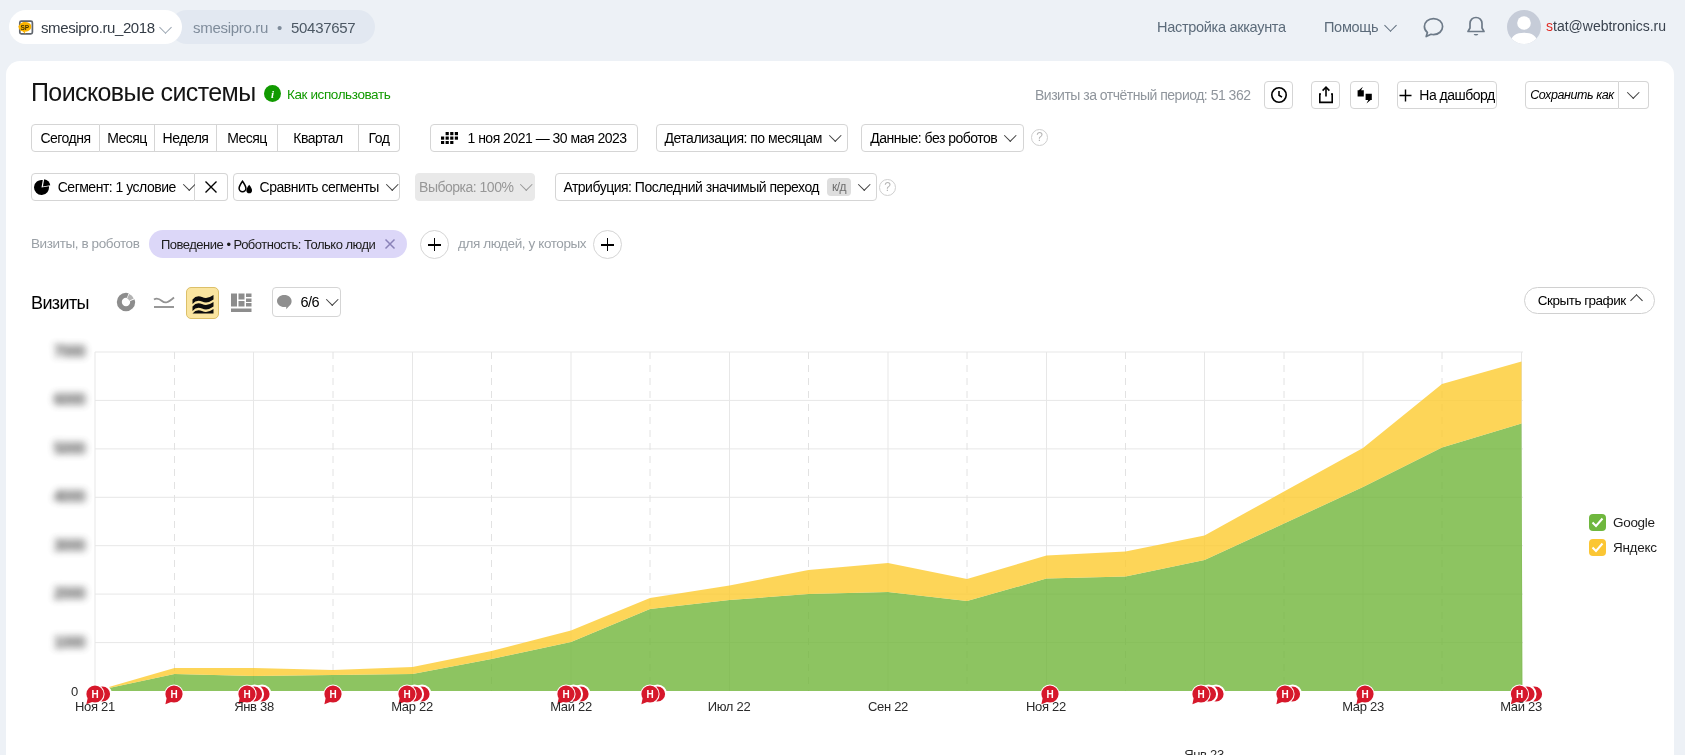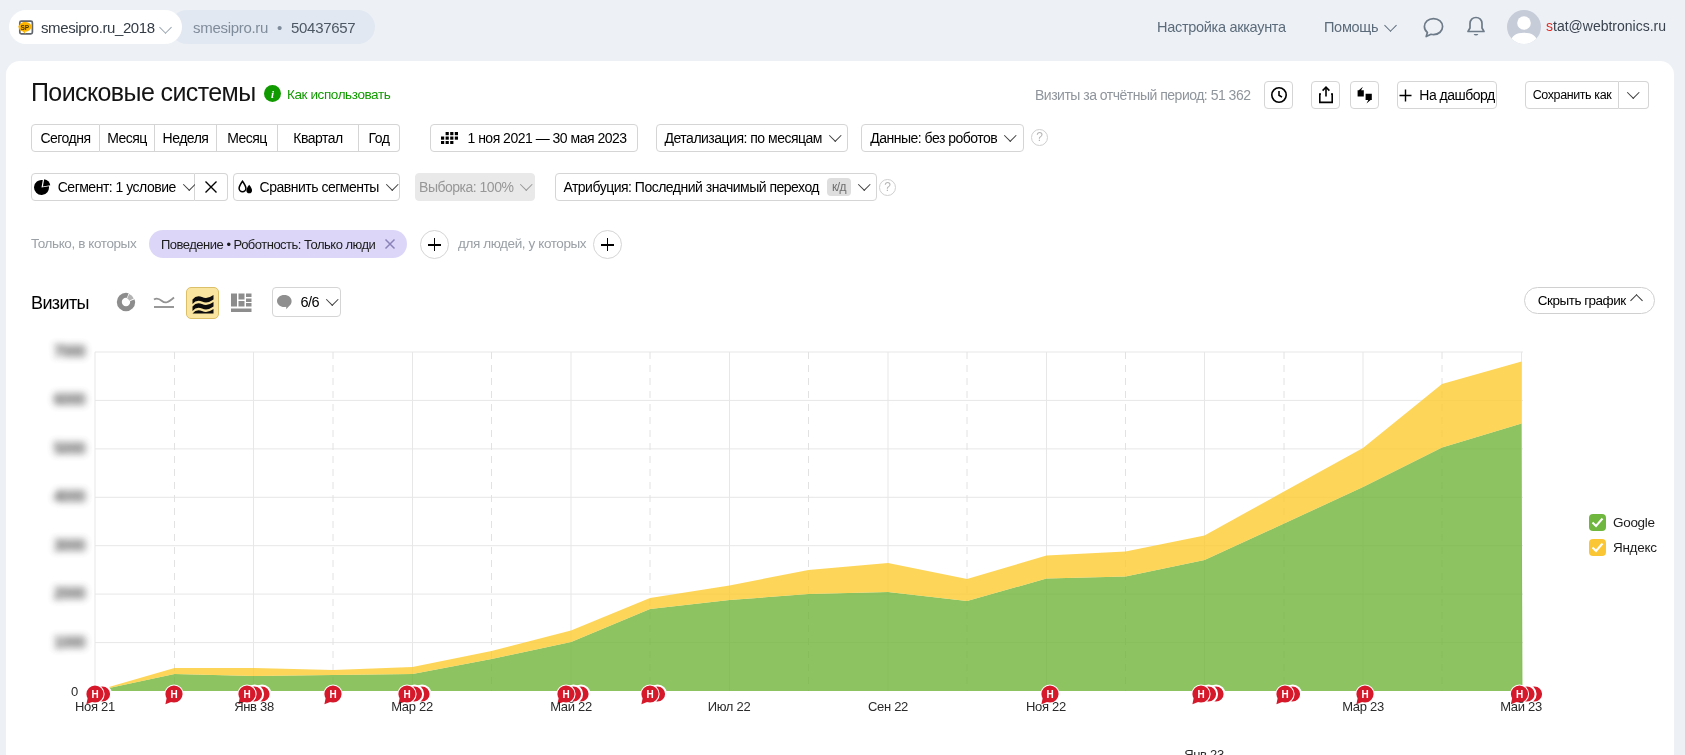--- a/index.html
+++ b/index.html
@@ -104,21 +104,21 @@
 </div>
 <div class="btn" style="left:1350px;top:81px;width:29px;">
   <svg width="18" height="18" viewBox="0 0 18 18">
       <path d="M6.9 0.7 L2.8 4.3 L1.6 4.3 L1.6 10.5 L7.8 10.5 L7.8 4.3 L5.1 4.3 L6.9 0.7 Z" fill="#000"></path>
       <path d="M6.9 0.7 L2.8 4.3 L1.6 4.3 L1.6 10.5 L7.8 10.5 L7.8 4.3 L5.1 4.3 L6.9 0.7 Z" fill="#000" transform="rotate(180 8.7 9.1)"></path>
     </svg>
 </div>
 <div class="btn" style="left:1397px;top:81px;width:100px;text-align:right;"><svg width="13" height="13" viewBox="0 0 13 13" style="margin-right:7px;flex:none;">
       <path d="M6.5 0.5 V12.5 M0.5 6.5 H12.5" stroke="#000" stroke-width="1.4"></path>
     </svg>На дашборд</div>
-<div class="btn grp-first" style="left:1525px;top:81px;width:94px;font-size:12.5px;letter-spacing:-0.4px;">Сохранить как</div>
+<div class="btn grp-first" style="left:1525px;top:81px;width:94px;font-size:12.5px;letter-spacing:-0.4px;font-style:italic;">Сохранить как</div>
 <div class="btn grp grp-last" style="left:1619px;top:81px;width:30px;">
     <span class="dd" style="margin-left:0;"></span>
   </div>
 
 <div class="btn grp-first" style="left:31px;top:124px;width:69px;">Сегодня</div>
 <div class="btn grp" style="left:100px;top:124px;width:55px;">Месяц</div>
 <div class="btn grp" style="left:155px;top:124px;width:62px;">Неделя</div>
 <div class="btn grp" style="left:217px;top:124px;width:61px;">Месяц</div>
 <div class="btn grp" style="left:278px;top:124px;width:81px;">Квартал</div>
 <div class="btn grp grp-last" style="left:359px;top:124px;width:41px;">Год</div>
@@ -159,21 +159,21 @@
   <svg width="17" height="17" viewBox="0 0 17 17" style="margin-right:6px;flex:none;">
       <path d="M5.5 2.3 C7.4 5 8.9 7.2 8.9 9.3 a3.4 3.4 0 0 1-6.8 0 C2.1 7.2 3.6 5 5.5 2.3 Z" fill="none" stroke="#000" stroke-width="1.5"></path>
       <path d="M12.2 5.8 C13.8 8 15 9.7 15 11.4 a2.8 2.8 0 0 1-5.6 0 C9.4 9.7 10.6 8 12.2 5.8 Z" fill="#000"></path>
     </svg>
   Сравнить сегменты<span class="dd"></span>
 </div>
 <div class="btn graybtn" style="left:415px;top:173px;width:120px;">Выборка: 100%<span class="dd" style="border-color:#979797;"></span></div>
 <div class="btn" style="left:555px;top:173px;width:322px;">Атрибуция: Последний значимый переход<span class="badge">к/д</span><span class="dd"></span></div>
 <div class="qmark" style="left:879px;top:179px;">?</div>
 
-<div class="graytext" style="left:31px;top:236px;">Только, в которых</div>
+<div class="graytext" style="left:31px;top:236px;">Визиты, в роботов</div>
 <div class="chip">Поведение • Роботность: Только люди<svg width="12" height="12" viewBox="0 0 12 12" style="margin-left:9px;">
       <path d="M1.5 1.5 L10.5 10.5 M10.5 1.5 L1.5 10.5" stroke="#8a82b8" stroke-width="1.5"></path>
     </svg></div>
 <div class="pluscirc" style="left:420px;top:230px;"></div>
 <div class="graytext" style="left:458px;top:236px;">для людей, у которых</div>
 <div class="pluscirc" style="left:593px;top:230px;"></div>
 
 <div class="visits-h">Визиты</div>
 <svg class="abs" style="left:116px;top:292px;" width="20" height="20" viewBox="0 0 20 20">
     <g fill="none">

